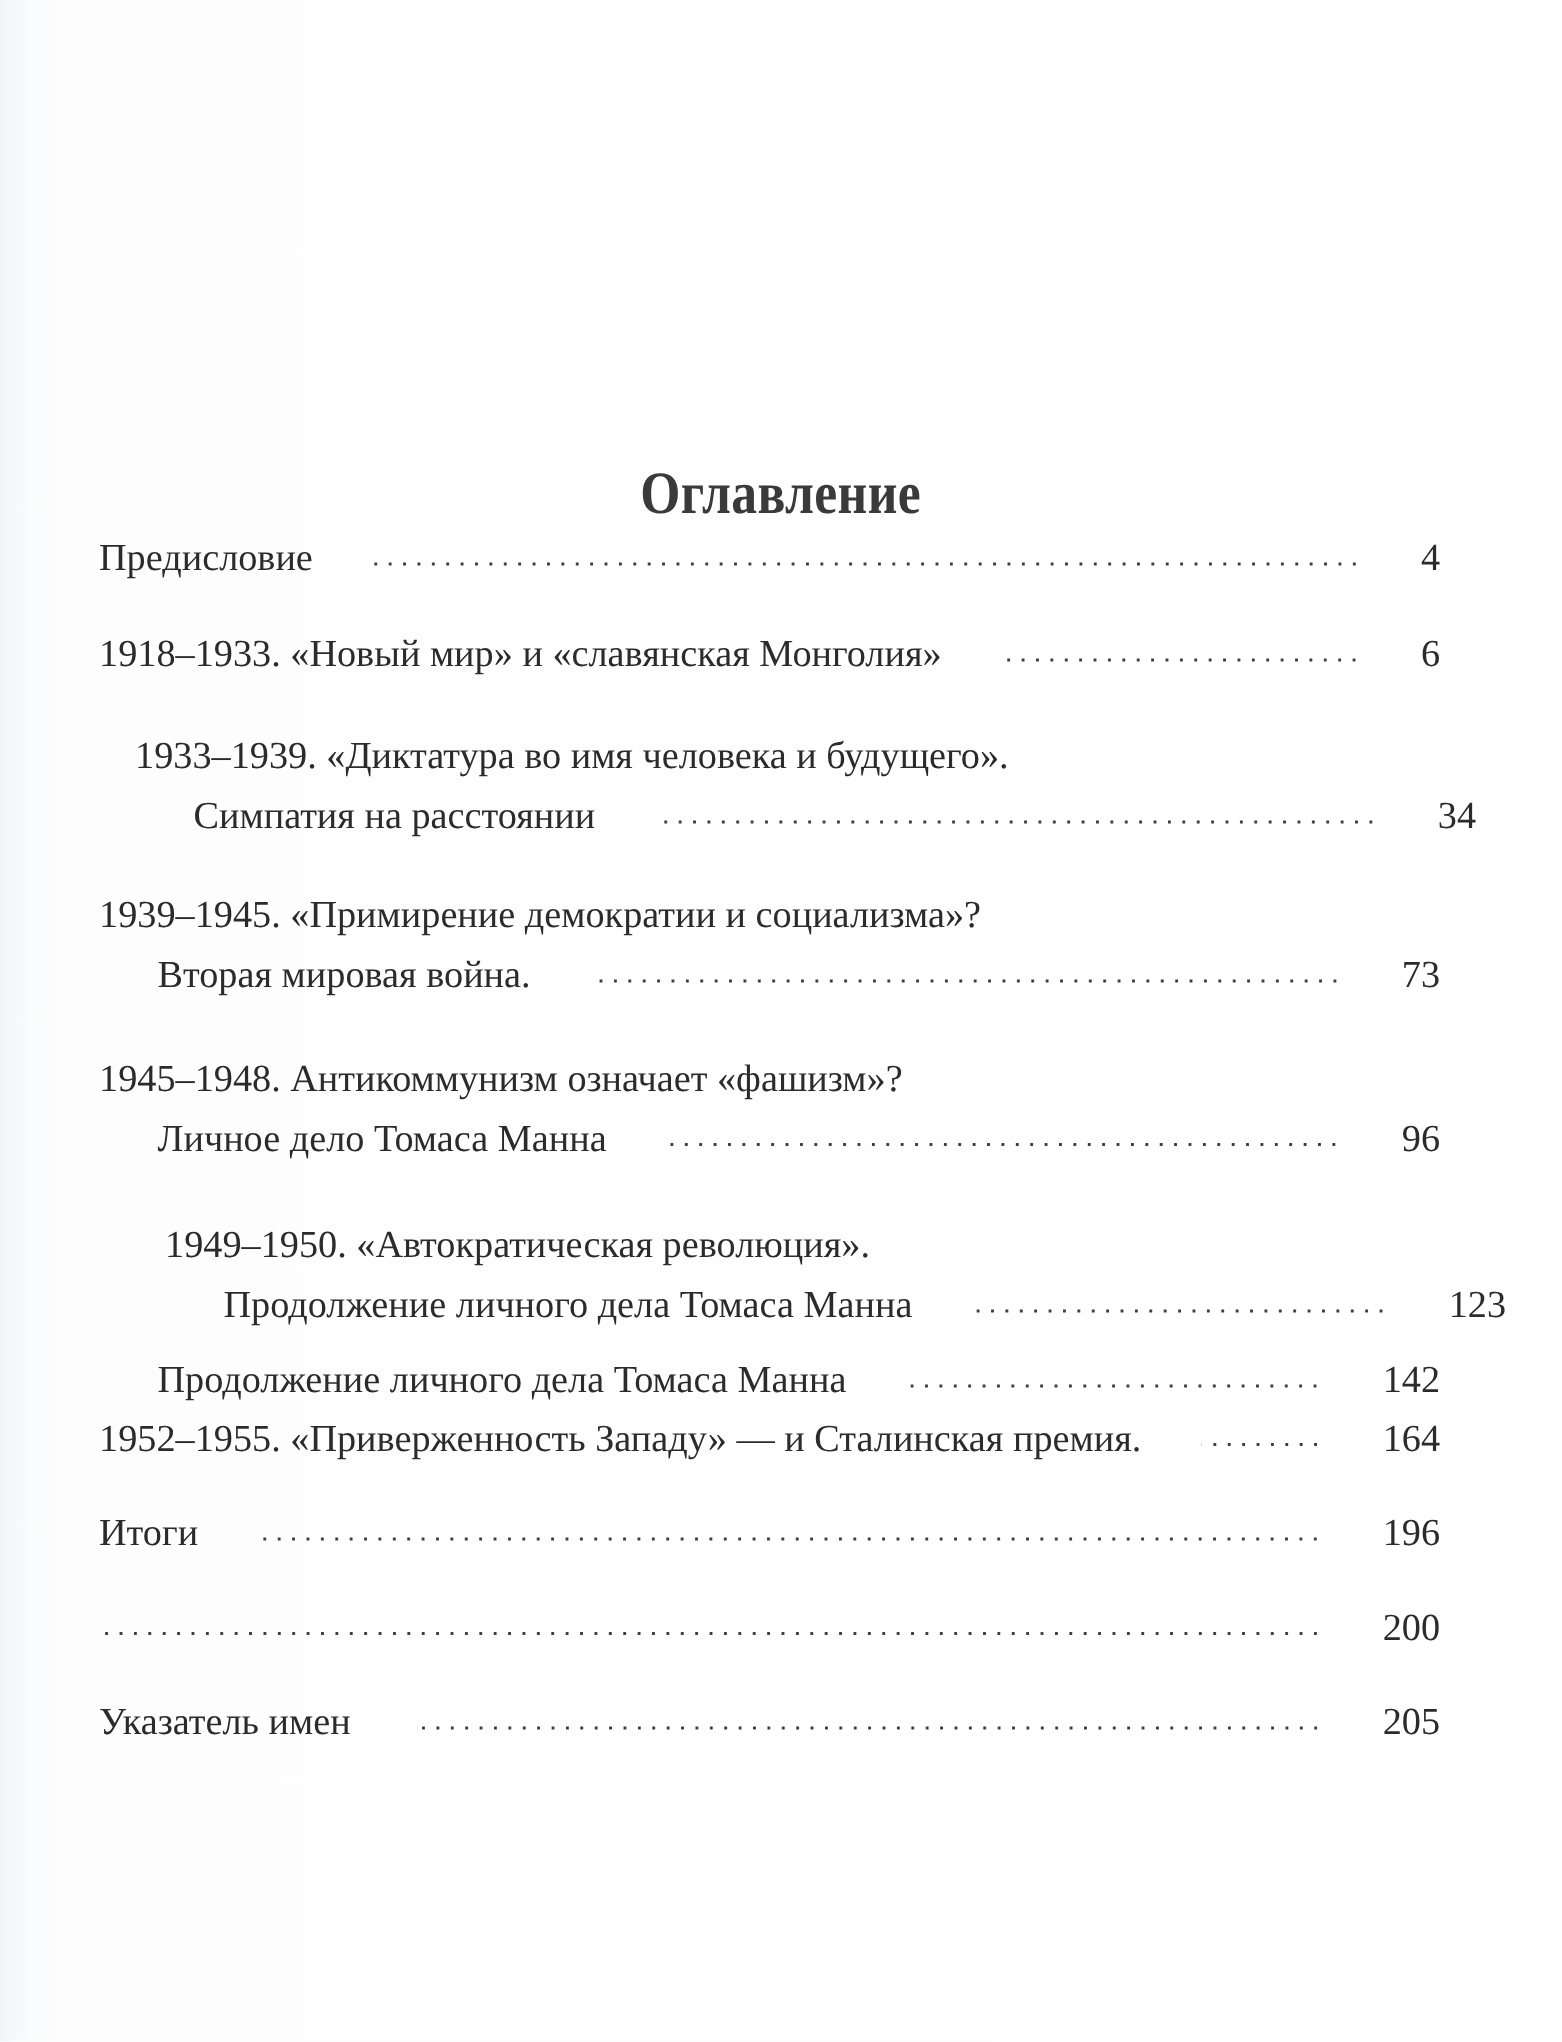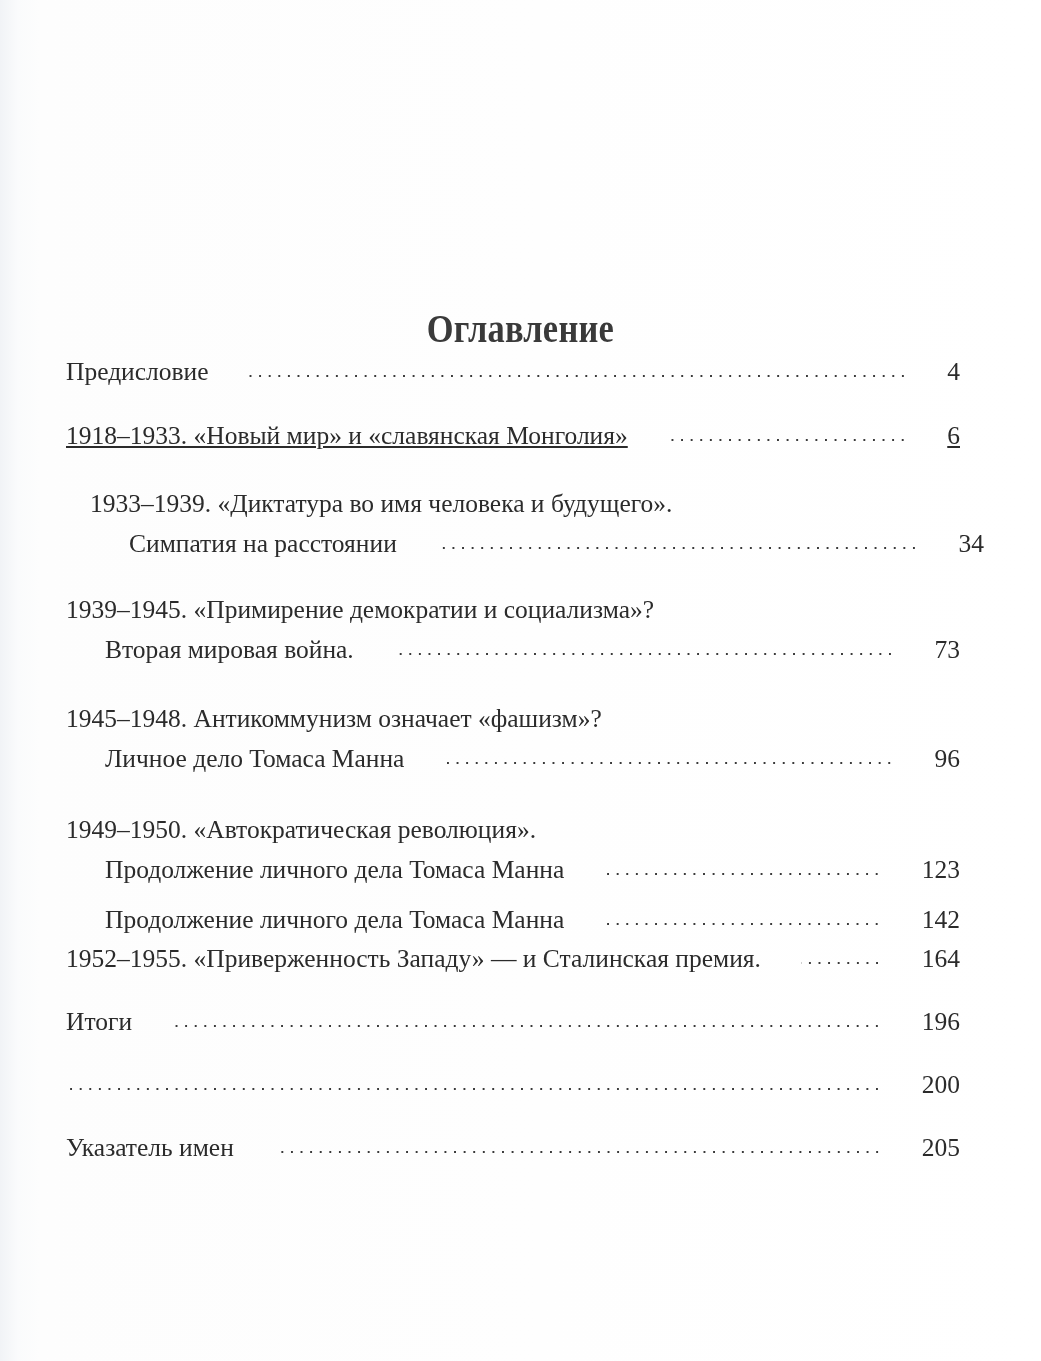--- a/index.html
+++ b/index.html
@@ -114,21 +114,21 @@
   <div class="toc">
 
     <div class="entry" style="top:0px;">
       <div class="line">
         <span class="txt">Предисловие</span>
         <span class="leader"></span>
         <span class="pg">4</span>
       </div>
     </div>
 
-    <div class="entry" style="top:64px;text-decoration:underline;">
+    <div class="entry" style="top:64px;">
       <div class="line">
         <span class="txt">1918–1933. «Новый мир» и «славянская Монголия»</span>
         <span class="leader"></span>
         <span class="pg">6</span>
       </div>
     </div>
 
     <div class="entry" style="top:132px;margin-left:24px;">
       <div class="line">
         <span class="txt">1933–1939. «Диктатура во имя человека и будущего».</span>
@@ -155,21 +155,21 @@
       <div class="line">
         <span class="txt">1945–1948. Антикоммунизм означает «фашизм»?</span>
       </div>
       <div class="line sub">
         <span class="txt">Личное дело Томаса Манна</span>
         <span class="leader"></span>
         <span class="pg">96</span>
       </div>
     </div>
 
-    <div class="entry" style="top:458px;">
+    <div class="entry" style="top:458px;margin-left:44px;">
       <div class="line">
         <span class="txt">1949–1950. «Автократическая революция».</span>
       </div>
       <div class="line sub">
         <span class="txt">Продолжение личного дела Томаса Манна</span>
         <span class="leader"></span>
         <span class="pg">123</span>
       </div>
     </div>
 

